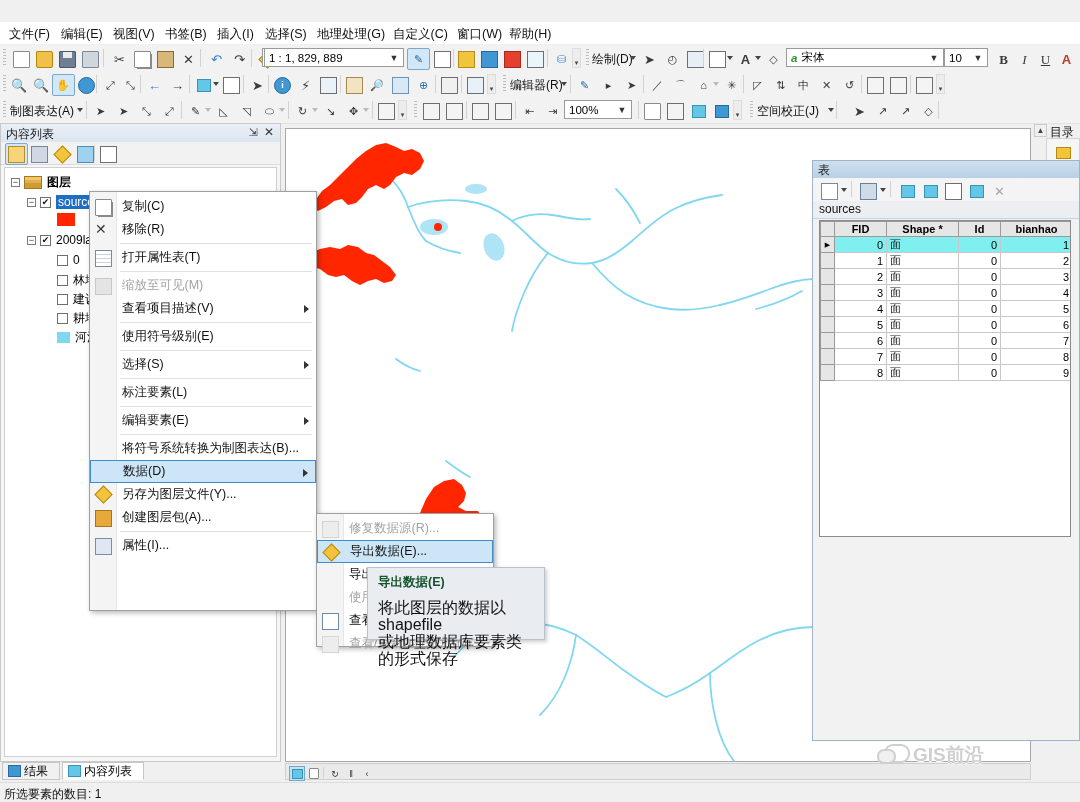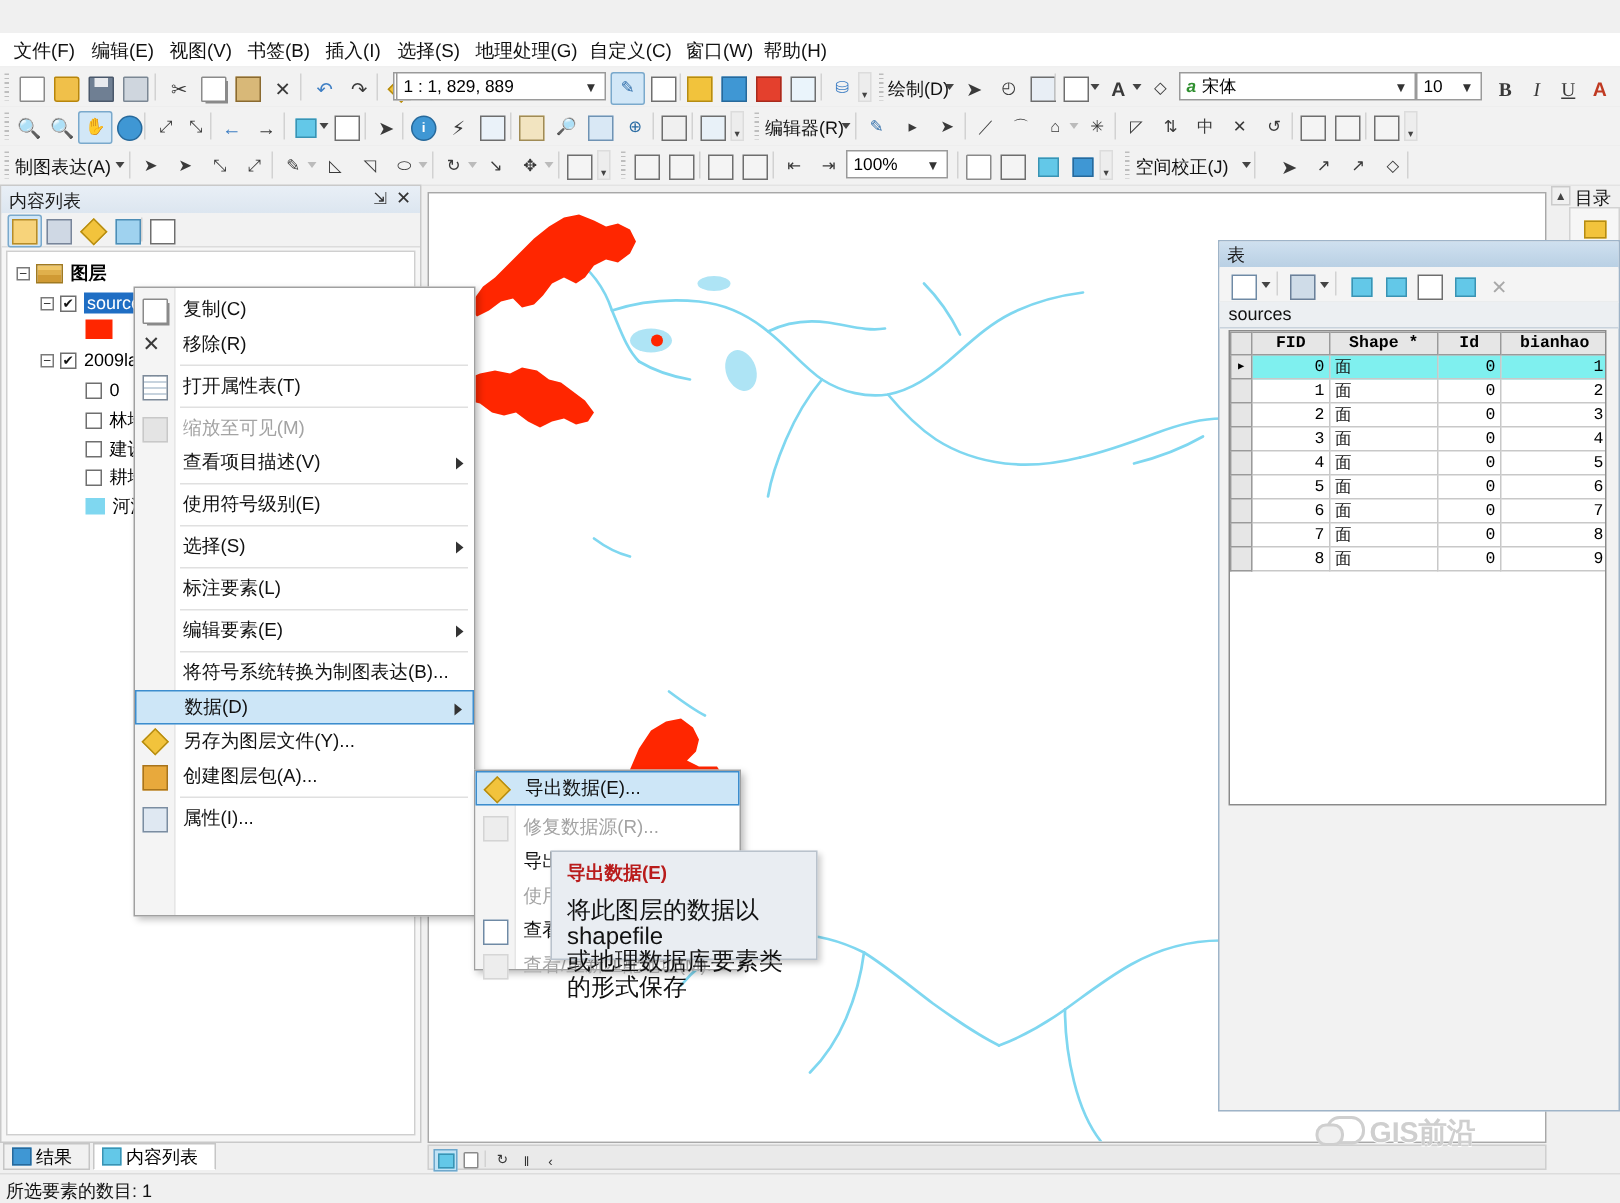--- a/index.html
+++ b/index.html
@@ -105,32 +105,32 @@
   .ctx-gutter{position:absolute;left:0;top:0;bottom:0;width:26px;background:#f4f4f4;border-right:1px solid #e6e6e6;}
   .ctx-item{position:relative;height:23px;display:flex;align-items:center;font-size:12.5px;color:#111;padding-left:32px;box-sizing:border-box;}
   .ctx-item.dis{color:#a3a3a3;}
   .ctx-item.hl{background:#cde6f7;border:1px solid #3c8dce;box-sizing:border-box;}
   .ctx-item .ci{position:absolute;left:5px;top:4px;width:16px;height:15px;}
   .ctx-item .arw{position:absolute;right:7px;top:8px;width:0;height:0;border-top:4px solid transparent;border-bottom:4px solid transparent;border-left:5px solid #333;}
   .ctx-sep{height:1px;background:#e0e0e0;margin:2px 4px 2px 30px;}
 
   
   .tooltip{position:absolute;background:#e9edf2;border:1px solid #b9c2cc;box-shadow:2px 2px 4px rgba(0,0,0,.2);padding:6px 10px 8px 10px;box-sizing:border-box;}
-  .tooltip .tt-title{font-size:12.5px;font-weight:bold;color:#b91c1c;margin-bottom:8px;}
+  .tooltip .tt-title{font-size:12.5px;font-weight:bold;color:#14532d;margin-bottom:8px;}
   .tooltip .tt-line{font-size:16px;color:#111;line-height:17px;}
 
   
   .tablewin{position:absolute;left:812px;top:160px;width:268px;height:581px;background:#f2f2f2;border:1px solid #9fb4c8;box-sizing:border-box;}
   .tw-title{position:absolute;left:0;top:0;width:266px;height:17px;background:linear-gradient(to bottom,#cfe0ef,#b9d0e4);border-bottom:1px solid #9fb4c8;}
   .tw-title span{position:absolute;left:5px;top:1px;font-size:12px;color:#1a1a1a;}
   .tw-tools{position:absolute;left:0;top:17px;width:266px;height:23px;background:#f4f4f4;border-bottom:1px solid #dcdcdc;}
   .tw-tabstrip{position:absolute;left:0;top:40px;width:266px;height:17px;background:#eceff2;border-bottom:1px solid #c8d2dc;}
   .tw-tabstrip span{position:absolute;left:6px;top:1px;font-size:12px;color:#111;}
   .grid{position:absolute;left:6px;top:59px;width:252px;height:317px;border:1px solid #8a8a8a;background:#fff;box-sizing:border-box;overflow:hidden;}
-  .grid table{border-collapse:collapse;font-family:Liberation Mono, monospace;font-size:11px;table-layout:fixed;width:100%;}
+  .grid table{border-collapse:collapse;font-family:Liberation Sans, sans-serif;font-size:11px;table-layout:fixed;width:100%;}
   .grid th{background:#e6e6e6;border:1px solid #9a9a9a;height:14px;font-weight:bold;text-align:center;font-size:11px;padding:0;}
   .grid td{border:1px solid #c8c8c8;height:13px;padding:0 3px;font-size:11px;}
   .grid td.rowhdr{background:#e6e6e6;border:1px solid #9a9a9a;width:14px;text-align:center;font-size:7px;padding:0;}
   .grid tr.sel td{background:#7ff0ef;}
   .grid tr.sel td.rowhdr{background:#e6e6e6;}
   .numcell{text-align:right;}
   .shapecell{text-align:left;color:#111;font-size:10px;}
 
   
   .wm{position:absolute;left:884px;top:742px;font-size:19px;color:#cfcfcf;font-weight:bold;white-space:nowrap;
@@ -752,31 +752,31 @@
     <div class="ctx-item">
       <span class="ci">
           <span class="ic" style="background:#dfe8f2;border:1px solid #7b8da1"></span>
         </span>
       <span>属性(I)...</span>
     </div>
   </div>
 
   <div class="ctxmenu" style="left:316px;top:513px;width:178px;height:134px;">
     <div class="ctx-gutter"></div>
+    <div class="ctx-item dis" style="margin-top:3px">
+      <span class="ci">
+          <span class="ic" style="background:#ededed;border:1px solid #d4d4d4"></span>
+        </span>
+      <span>修复数据源(R)...</span>
+    </div>
     <div class="ctx-item hl">
       <span class="ci">
           <span class="ic yel diam" style="margin:1px 0 0 2px"></span>
         </span>
       <span>导出数据(E)...</span>
-    </div>
-    <div class="ctx-item dis" style="margin-top:3px">
-      <span class="ci">
-          <span class="ic" style="background:#ededed;border:1px solid #d4d4d4"></span>
-        </span>
-      <span>修复数据源(R)...</span>
     </div>
     <div class="ctx-item">
       <span>导出至 CAD(C)...</span>
     </div>
     <div class="ctx-item dis">
       <span>使用范围...</span>
     </div>
     <div class="ctx-item">
       <span class="ci">
           <span class="ic" style="background:#fff;border:1px solid #6f8aa5"></span>

